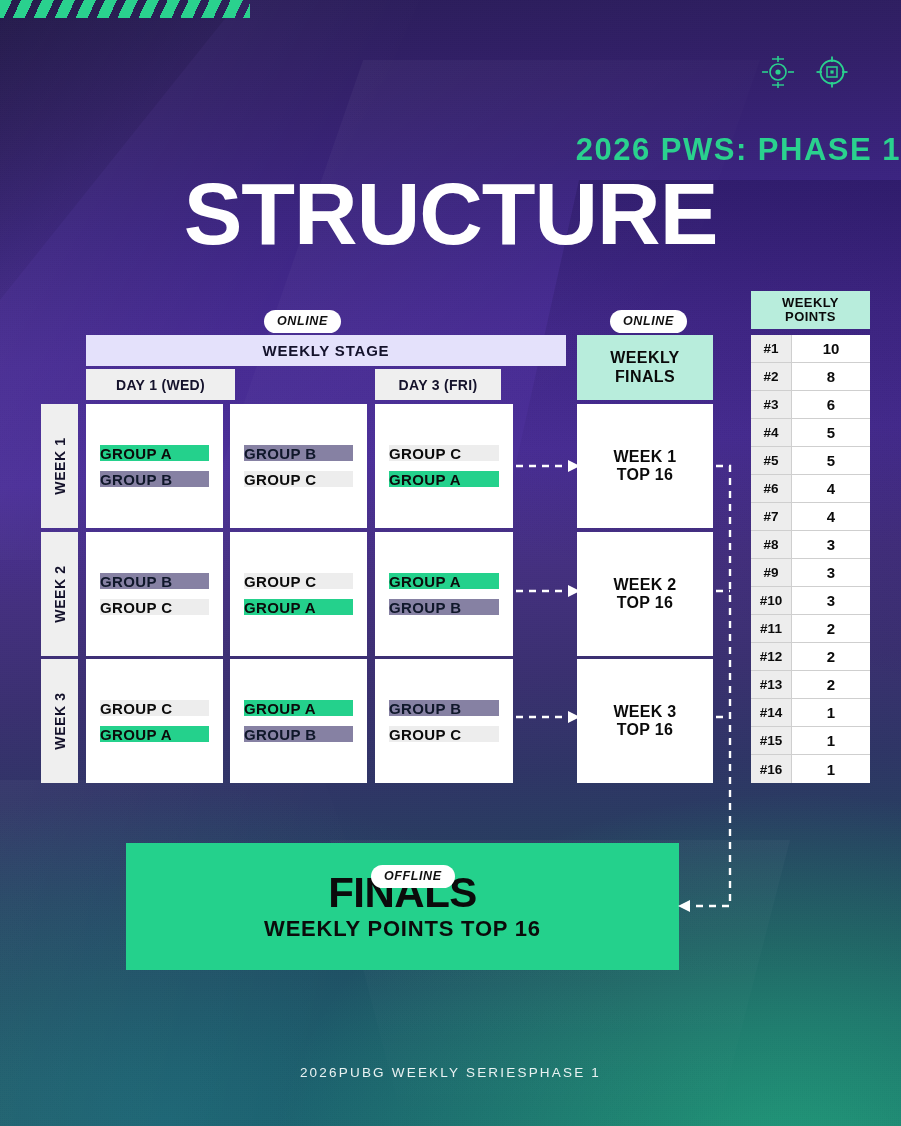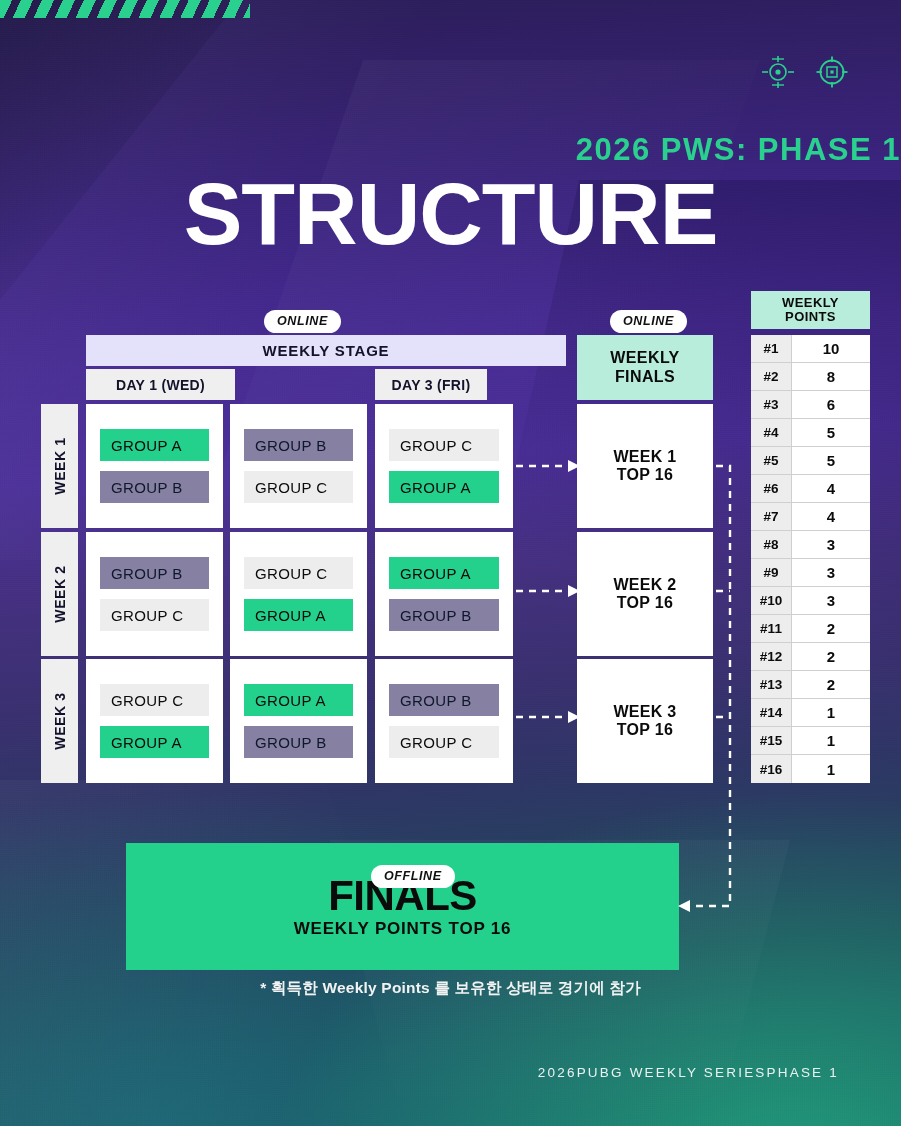--- a/index.html
+++ b/index.html
@@ -61,30 +61,30 @@
     font-weight:700;font-size:12.5px;letter-spacing:.6px;
     padding:4px 13px 5px;white-space:nowrap;z-index:6;font-style:italic;}
 
   
   .stage-head{position:absolute;left:86px;top:335px;width:480px;height:31px;
     background:#e4e1fb;color:#14122b;display:flex;align-items:center;justify-content:center;
     font-weight:700;font-size:15px;letter-spacing:.8px;}
   .day-head{position:absolute;top:369px;height:31px;background:#efefef;color:#14122b;
     display:flex;align-items:center;justify-content:center;
     font-weight:700;font-size:14px;letter-spacing:.3px;}
-  .dh1{left:86px;width:149px;} .dh2{left:230px;width:137px;} .dh3{left:375px;width:112px;}
+  .dh1{left:86px;width:149px;} .dh2{left:230px;width:137px;} .dh3{left:375px;width:126px;}
 
   .wk-label{position:absolute;left:41px;width:37px;background:#efefef;color:#14122b;
     display:flex;align-items:center;justify-content:center;}
   .wk-label span{transform:rotate(-90deg);white-space:nowrap;
     font-weight:700;font-size:14px;letter-spacing:.6px;}
   .cell{position:absolute;background:#fff;display:flex;flex-direction:column;
     justify-content:center;gap:10px;padding:0 14px;}
-  .chip{height:32px;display:flex;align-items:center;padding-left:11px;
-    font-weight:400;font-size:15px;letter-spacing:.4px;}
+  .chip{height:16px;display:flex;align-items:center;
+    font-weight:700;font-size:15px;letter-spacing:.4px;}
   .chip.a{background:#24d18c;color:#0b0b0b;}
   .chip.b{background:#8681a3;color:#0f172a;}
   .chip.c{background:#ededed;color:#0b0b0b;}
 
   
   .wf-head{position:absolute;left:577px;top:335px;width:136px;height:65px;
     background:#b8eddc;color:#0b0b0b;display:flex;flex-direction:column;
     align-items:center;justify-content:center;line-height:1.15;
     font-weight:700;font-size:16px;letter-spacing:.4px;text-align:center;}
   .wf-box{position:absolute;left:577px;width:136px;background:#fff;color:#0b0b0b;
@@ -107,27 +107,27 @@
     font-weight:700;font-size:15px;}
 
   
   .conn{position:absolute;left:0;top:0;width:901px;height:1126px;pointer-events:none;z-index:4;}
 
   
   .finals{position:absolute;left:126px;top:843px;width:553px;height:127px;
     background:#24d18c;display:flex;flex-direction:column;align-items:center;
     justify-content:center;gap:2px;}
   .finals-title{color:#0b0b0b;font-weight:700;font-size:42px;letter-spacing:-.5px;line-height:1;}
-  .finals-sub{color:#0b0b0b;font-weight:700;font-size:17px;letter-spacing:.8px;}
+  .finals-sub{color:#0b0b0b;font-weight:700;font-size:22px;letter-spacing:.8px;}
   .note{position:absolute;top:978px;left:0;width:901px;text-align:center;
     color:#f2f2f2;font-weight:700;font-size:15.5px;letter-spacing:.2px;}
 
   
   .footer{position:absolute;bottom:46px;left:62px;right:62px;
-    display:flex;justify-content:flex-end;align-items:center;
+    display:flex;justify-content:center;align-items:center;
     color:#eaf2f2;font-size:13.5px;letter-spacing:2.2px;font-weight:400;}
 </style>
 </head>
 <body>
 
 <div id="poster">
 
   <div class="facet f1"></div>
   <div class="facet f2"></div>
   <div class="facet f3"></div>
@@ -319,21 +319,20 @@
         <div class="wp-rank">#16</div>
         <div class="wp-pts">1</div>
       </div>
     </div>
 
   <div class="pill" style="left:371px;top:865px;">OFFLINE</div>
   <div class="finals">
     <div class="finals-title">FINALS</div>
     <div class="finals-sub">WEEKLY POINTS TOP 16</div>
   </div>
-  <div class="note">* 획득한 Weekly Points 를 보유한 상태로 경기에 참가</div>
 
   <div class="footer">
     <div>2026</div>
     <div>PUBG WEEKLY SERIES</div>
     <div>PHASE 1</div>
   </div>
 
 </div>
 
 </body></html>

